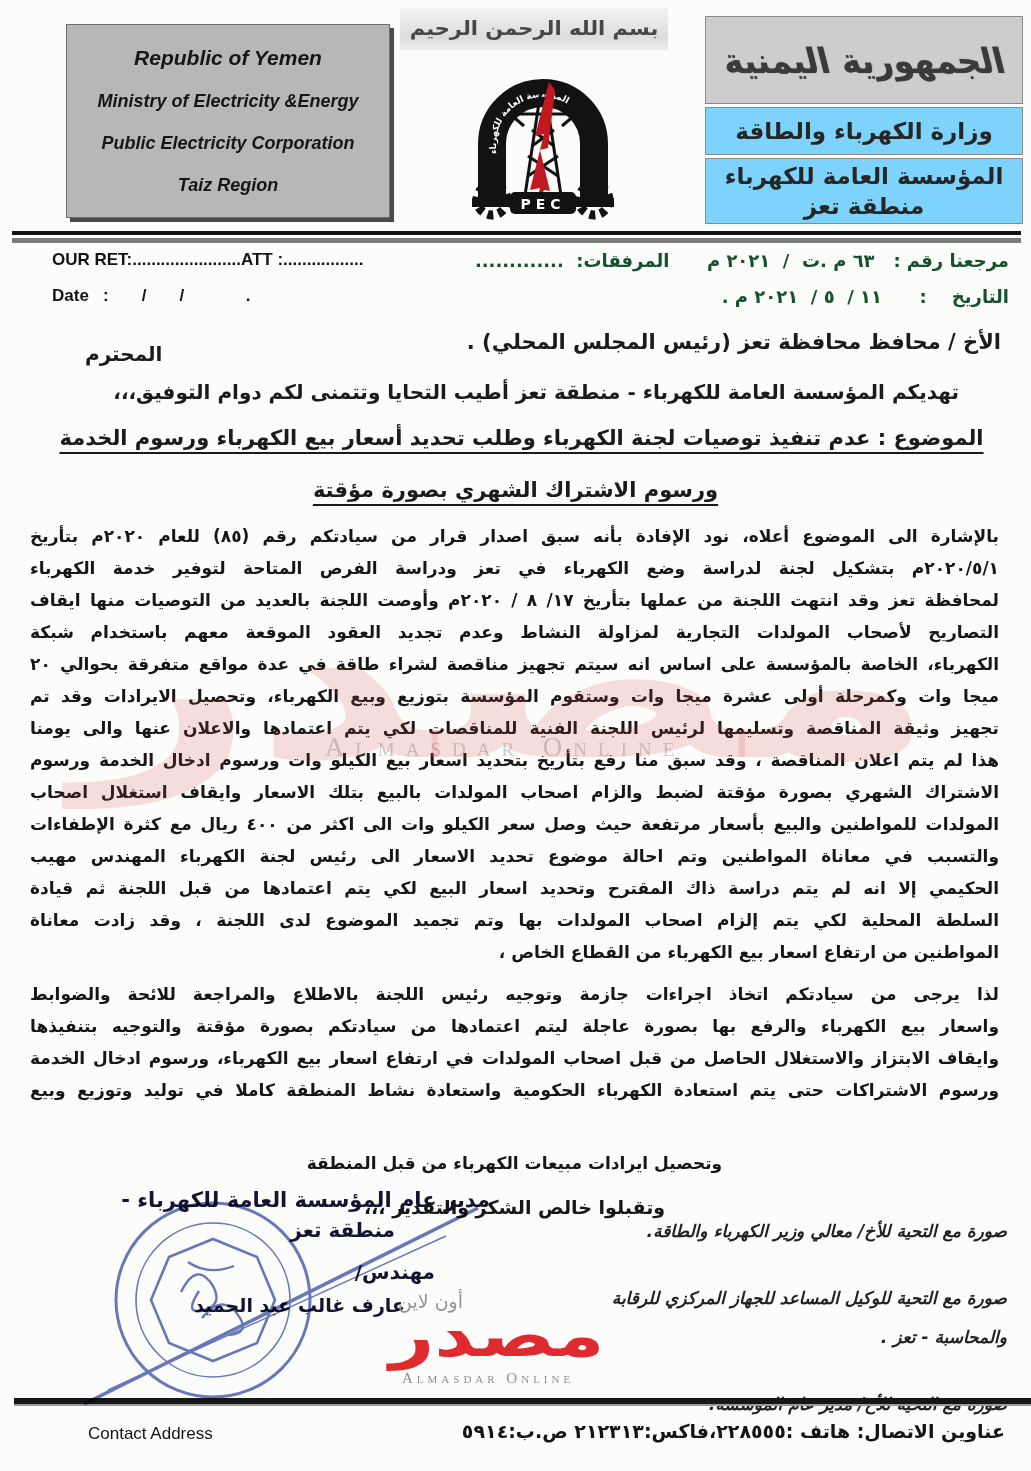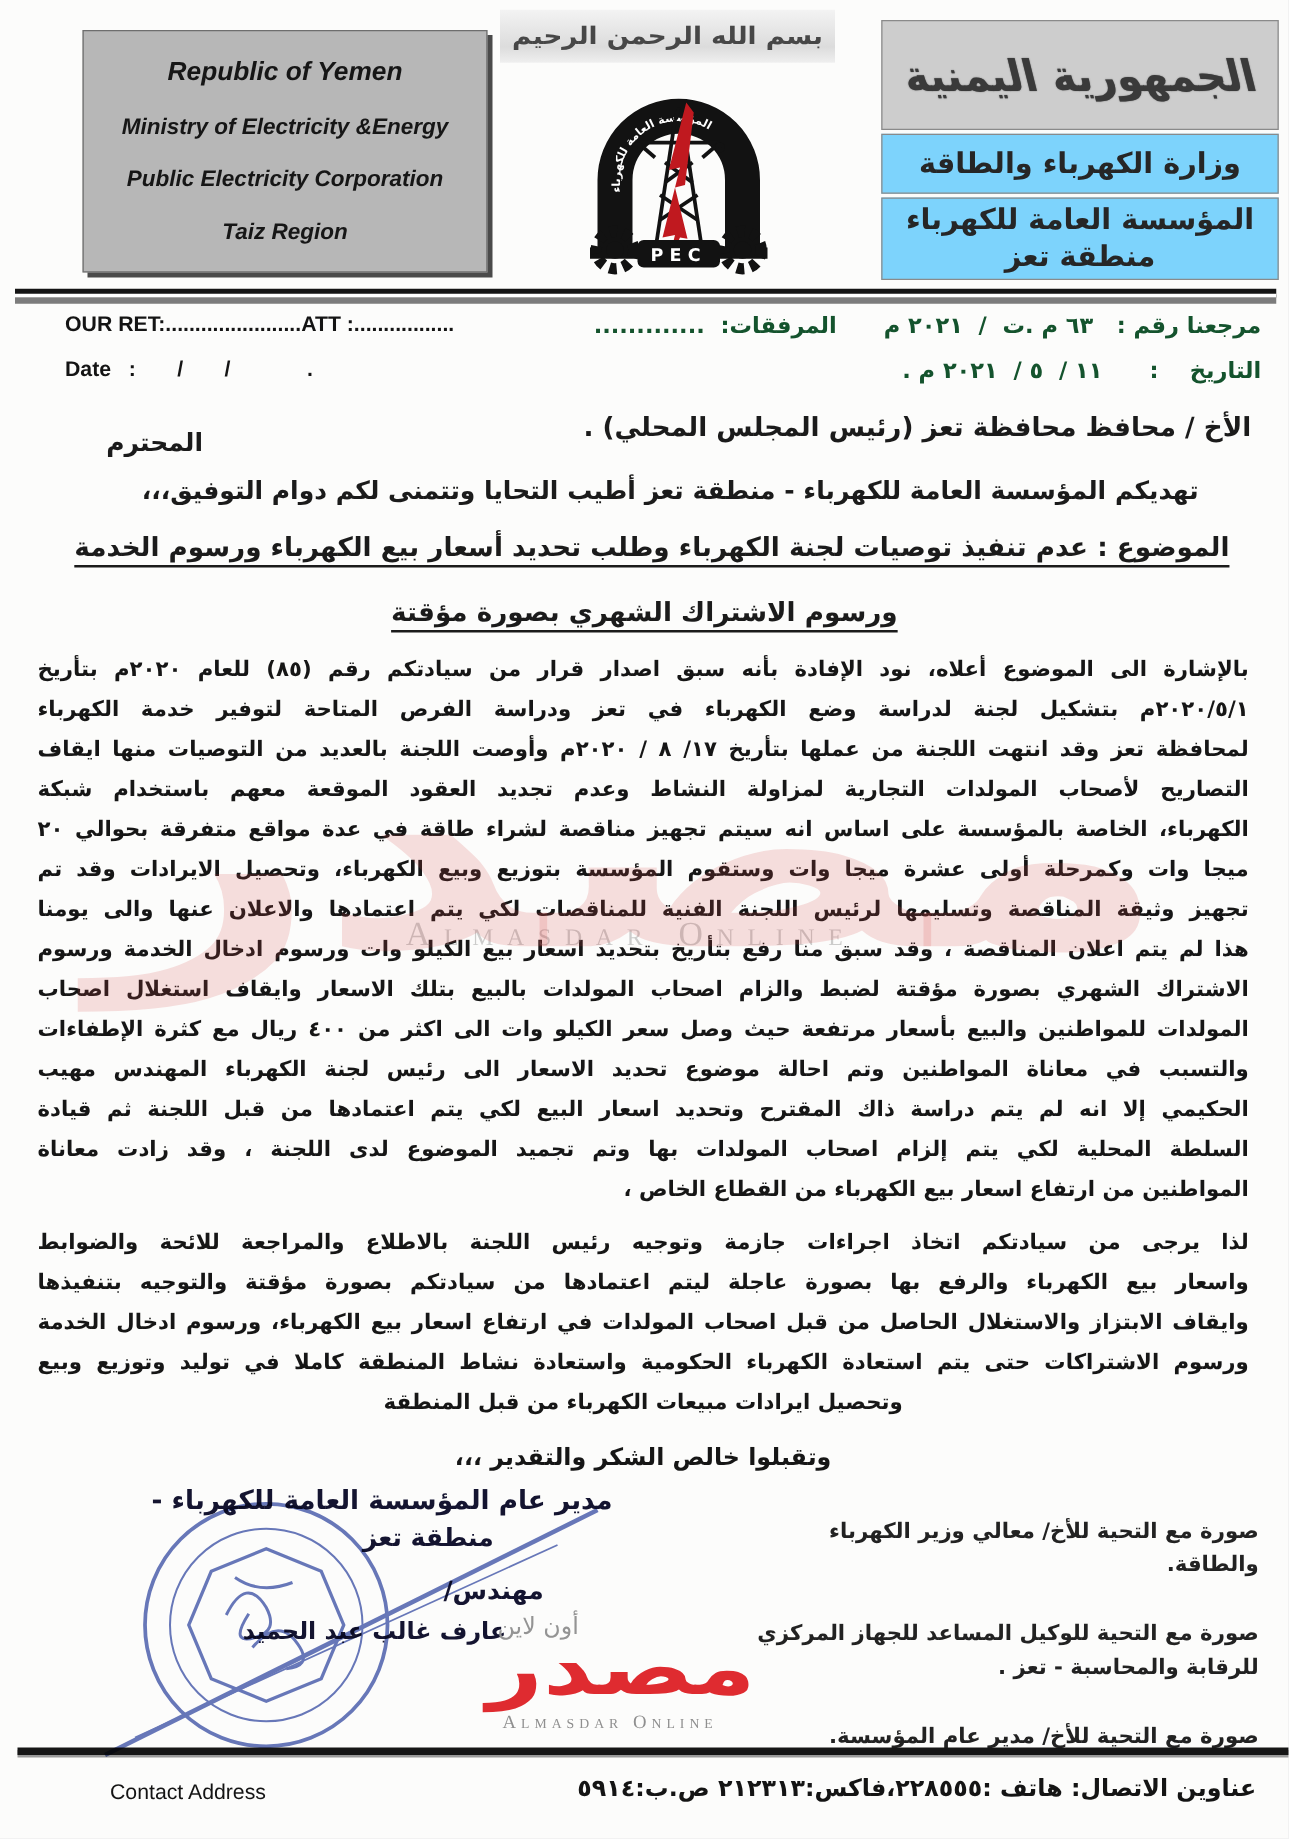--- a/index.html
+++ b/index.html
@@ -49,36 +49,36 @@
   .subj1{position:absolute;top:426px;left:40px;right:28px;direction:rtl;text-align:center;font-size:21px;
          font-weight:bold;white-space:nowrap;}
   .subj1 u,.subj2 u{text-decoration:underline;text-underline-offset:7px;text-decoration-thickness:2px;}
   .subj2{position:absolute;top:478px;left:0;right:0;direction:rtl;text-align:center;font-size:21px;
          font-weight:bold;}
   
   .body-text{position:absolute;top:520px;left:30px;right:32px;direction:rtl;font-size:17px;
              font-weight:bold;color:#161616;}
   .bl{height:32px;line-height:32px;overflow:hidden;text-align:justify;text-align-last:justify;}
   .bl-end{text-align-last:right;}
-  .bl-center{text-align:left;text-align-last:center;}
+  .bl-center{text-align:left;text-align-last:center;margin-top:41px;}
   .gap{margin-top:10px;}
   .closing{margin-top:12px;text-align:center;font-size:19px;height:32px;line-height:32px;}
   
   .sig{position:absolute;left:70px;top:1188px;width:420px;direction:rtl;text-align:right;
        font-weight:bold;color:#141430;z-index:3;}
   .sig .s1{font-size:21px;}
   .sig .s2{font-size:20px;margin:6px 95px 0 0;}
   .sig .s3{font-size:20px;margin:18px 55px 0 0;}
   .sig .s4{font-size:19px;margin:10px 85px 0 0;}
   .stamp{position:absolute;left:78px;top:1192px;width:410px;height:220px;z-index:4;opacity:.78;
          mix-blend-mode:multiply;}
   
   .cc{position:absolute;right:24px;top:1212px;width:402px;direction:rtl;font-size:17px;font-weight:bold;
       color:#222;}
-  .cc div{margin-bottom:28px;line-height:27px;}
+  .cc div{margin-bottom:28px;line-height:39px;font-style:italic;}
   
   .wm-center{position:absolute;left:30px;top:575px;width:950px;height:290px;pointer-events:none;
              text-align:center;z-index:2;}
   .wm-center .wm-ar{font-size:215px;line-height:215px;font-weight:900;direction:rtl;
                     color:rgba(214,70,70,0.17);transform:scaleX(1.45);transform-origin:center;}
   .wm-center .wm-en{font-family:"Liberation Serif",serif;font-variant:small-caps;font-size:27px;
                     letter-spacing:11px;color:rgba(125,125,125,0.38);margin-top:-58px;}
   .masdar{position:absolute;left:372px;top:1276px;width:255px;height:120px;z-index:5;}
   .masdar .on{position:absolute;left:26px;top:14px;color:#949494;font-size:19px;direction:rtl;}
   .masdar .red{position:absolute;left:0;top:28px;width:250px;text-align:center;color:#df2b30;

